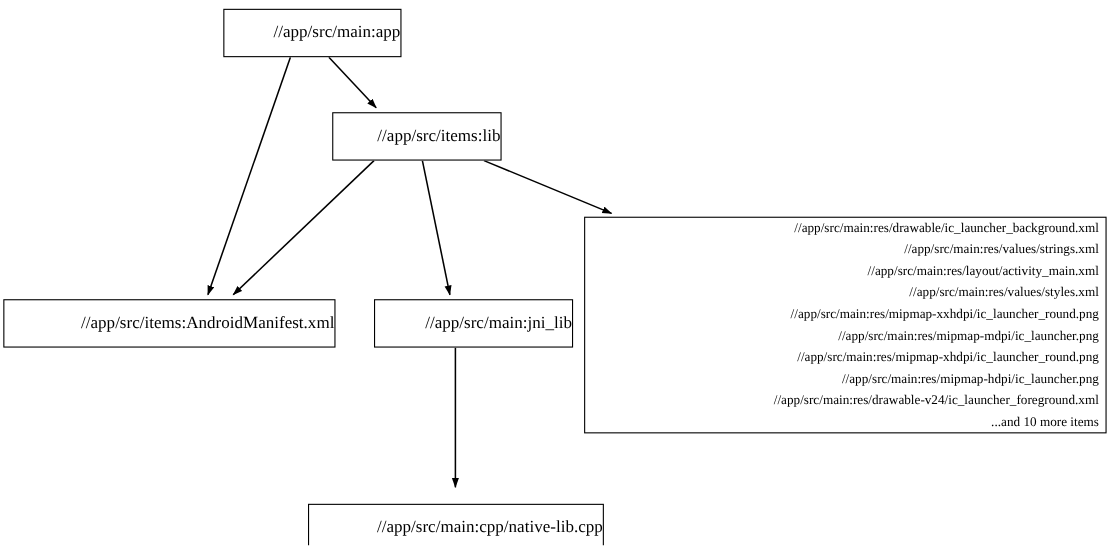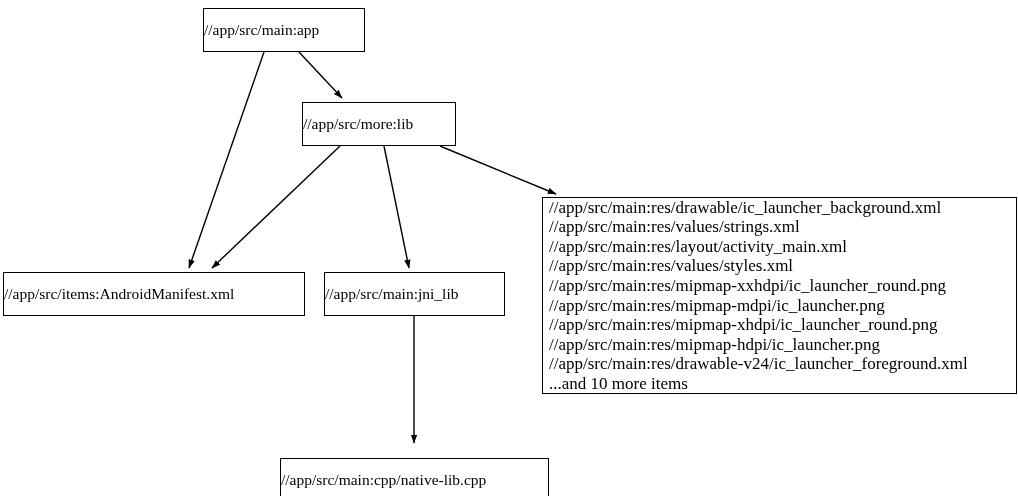--- a/index.html
+++ b/index.html
@@ -34,28 +34,27 @@
     text-align: center;
     color: #000000;
     font-size: 15.5px;
     line-height: 1.0;
     white-space: nowrap;
     z-index: 2;
   }
   .node-label {
     display: block;
     width: 100%;
-    text-align: left;
+    text-align: right;
   }
   .node.multiline {
     white-space: normal;
-    font-size: 17px;
+    font-size: 12px;
     line-height: 19.6px;
     padding: 4px 6px;
-    margin-left: 11px;
   }
   .node.multiline .node-label {
     white-space: pre-line;
   }
 </style>
 </head>
 <body>
 
 <div id="canvas">
 
@@ -89,28 +88,28 @@
     <g>
       <path d="M414,316 L414,443" stroke="#000000" stroke-width="1.4" fill="none" marker-end="url(#arrow)"></path>
     </g>
   </svg>
 
   <div class="node" style="left:203px; top:8px; width:162px; height:44px;">
     <span class="node-label">//app/src/main:app</span>
   </div>
 
   <div class="node" style="left:302px; top:102px; width:154px; height:44px;">
-    <span class="node-label">//app/src/more:lib</span>
+    <span class="node-label">//app/src/items:lib</span>
   </div>
 
   <div class="node" style="left:3px; top:272px; width:302px; height:44px;">
     <span class="node-label">//app/src/items:AndroidManifest.xml</span>
   </div>
 
-  <div class="node" style="left:324px; top:272px; width:181px; height:44px;">
+  <div class="node" style="left:340px; top:272px; width:181px; height:44px;">
     <span class="node-label">//app/src/main:jni_lib</span>
   </div>
 
   <div class="node multiline" style="left:531px; top:197px; width:475px; height:197px;">
     <span class="node-label">//app/src/main:res/drawable/ic_launcher_background.xml
 //app/src/main:res/values/strings.xml
 //app/src/main:res/layout/activity_main.xml
 //app/src/main:res/values/styles.xml
 //app/src/main:res/mipmap-xxhdpi/ic_launcher_round.png
 //app/src/main:res/mipmap-mdpi/ic_launcher.png

